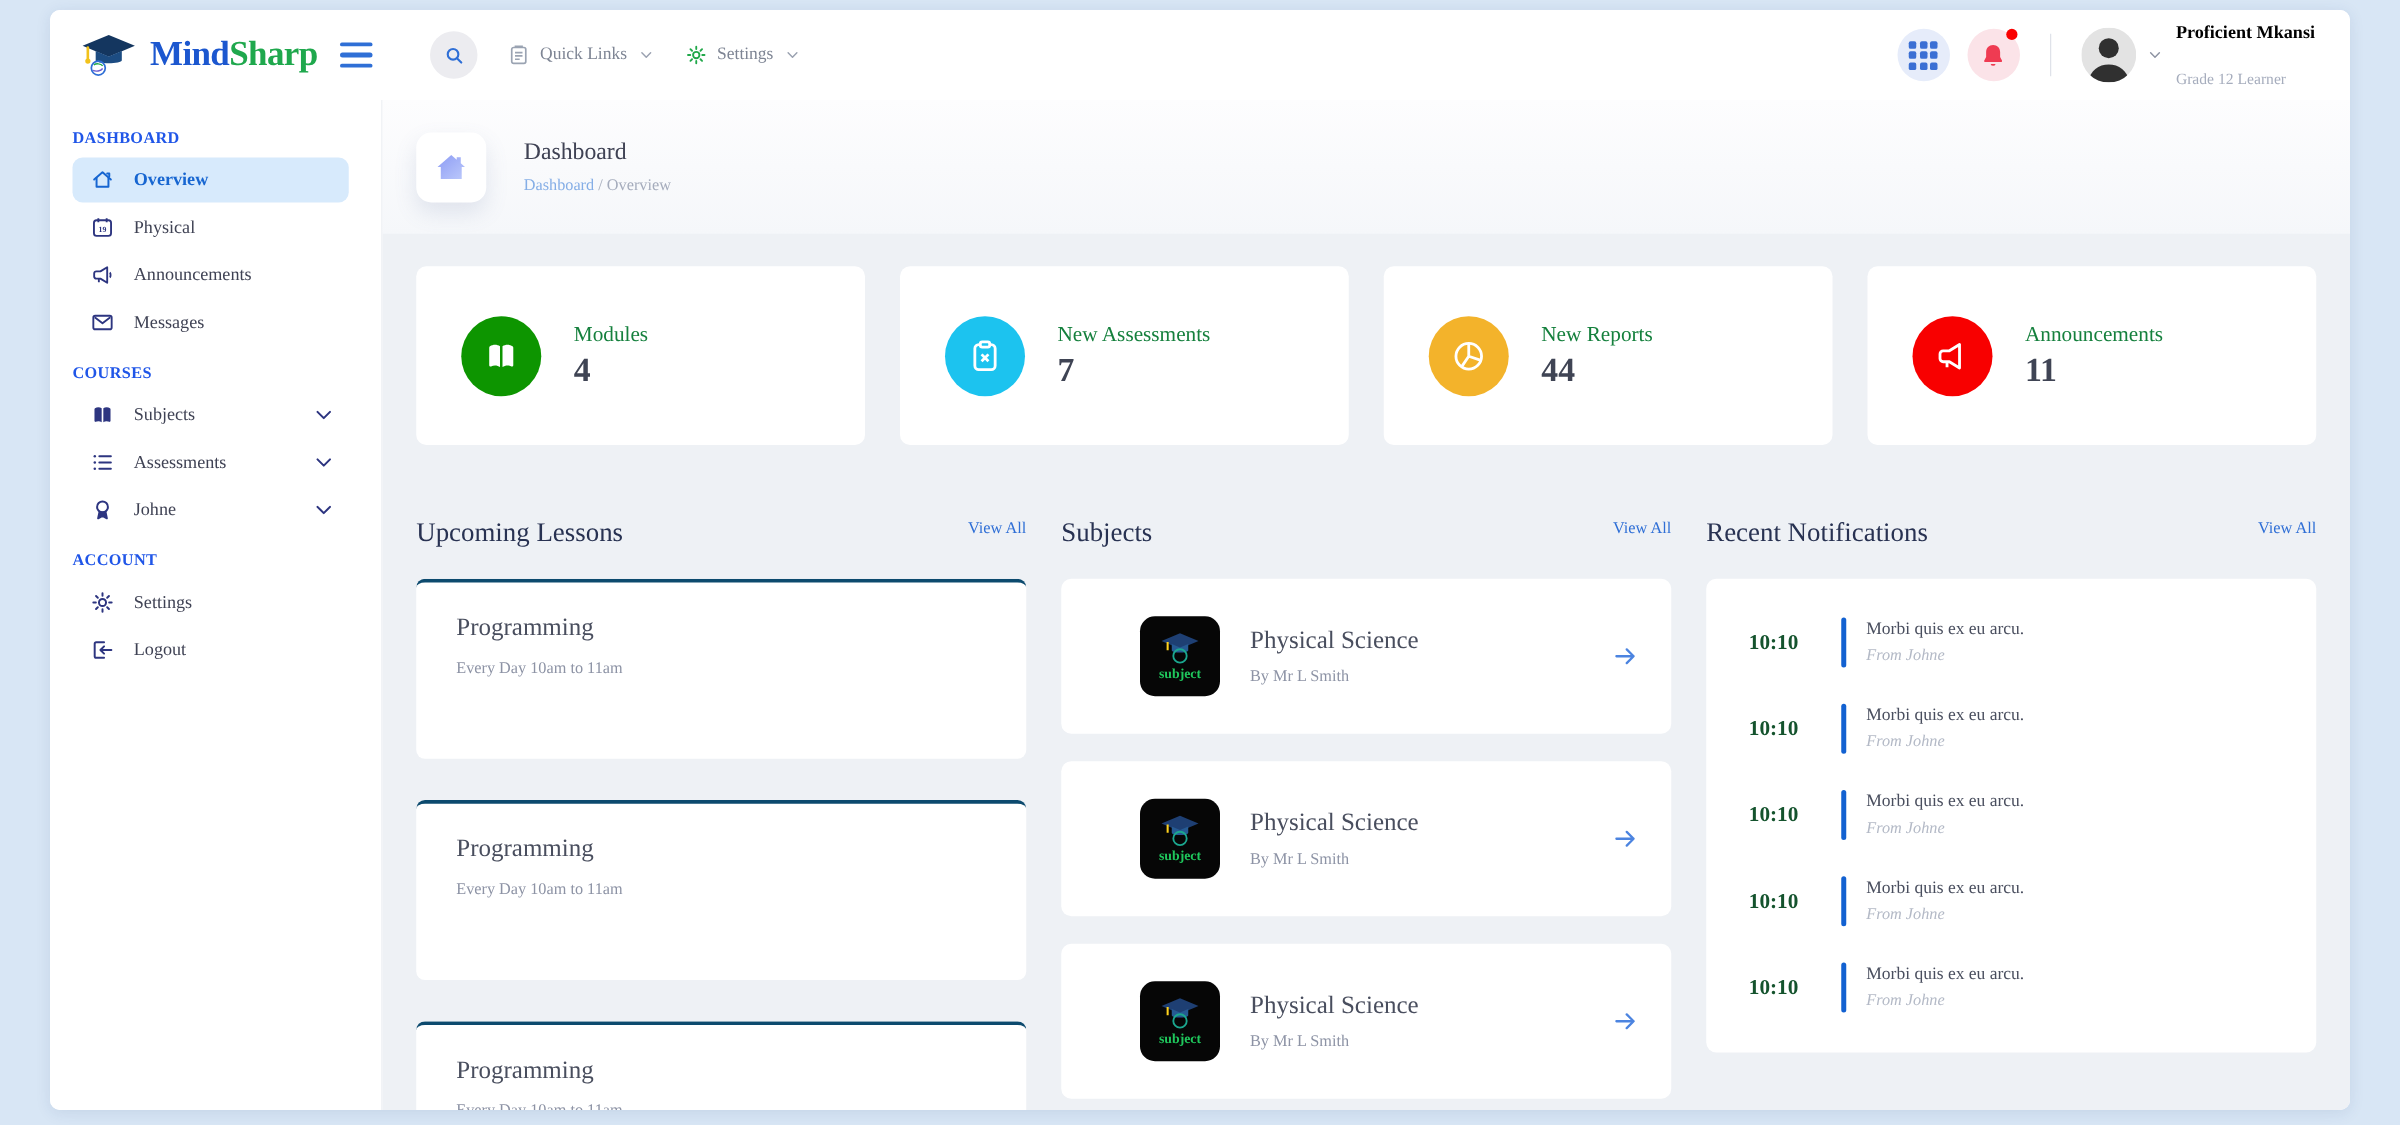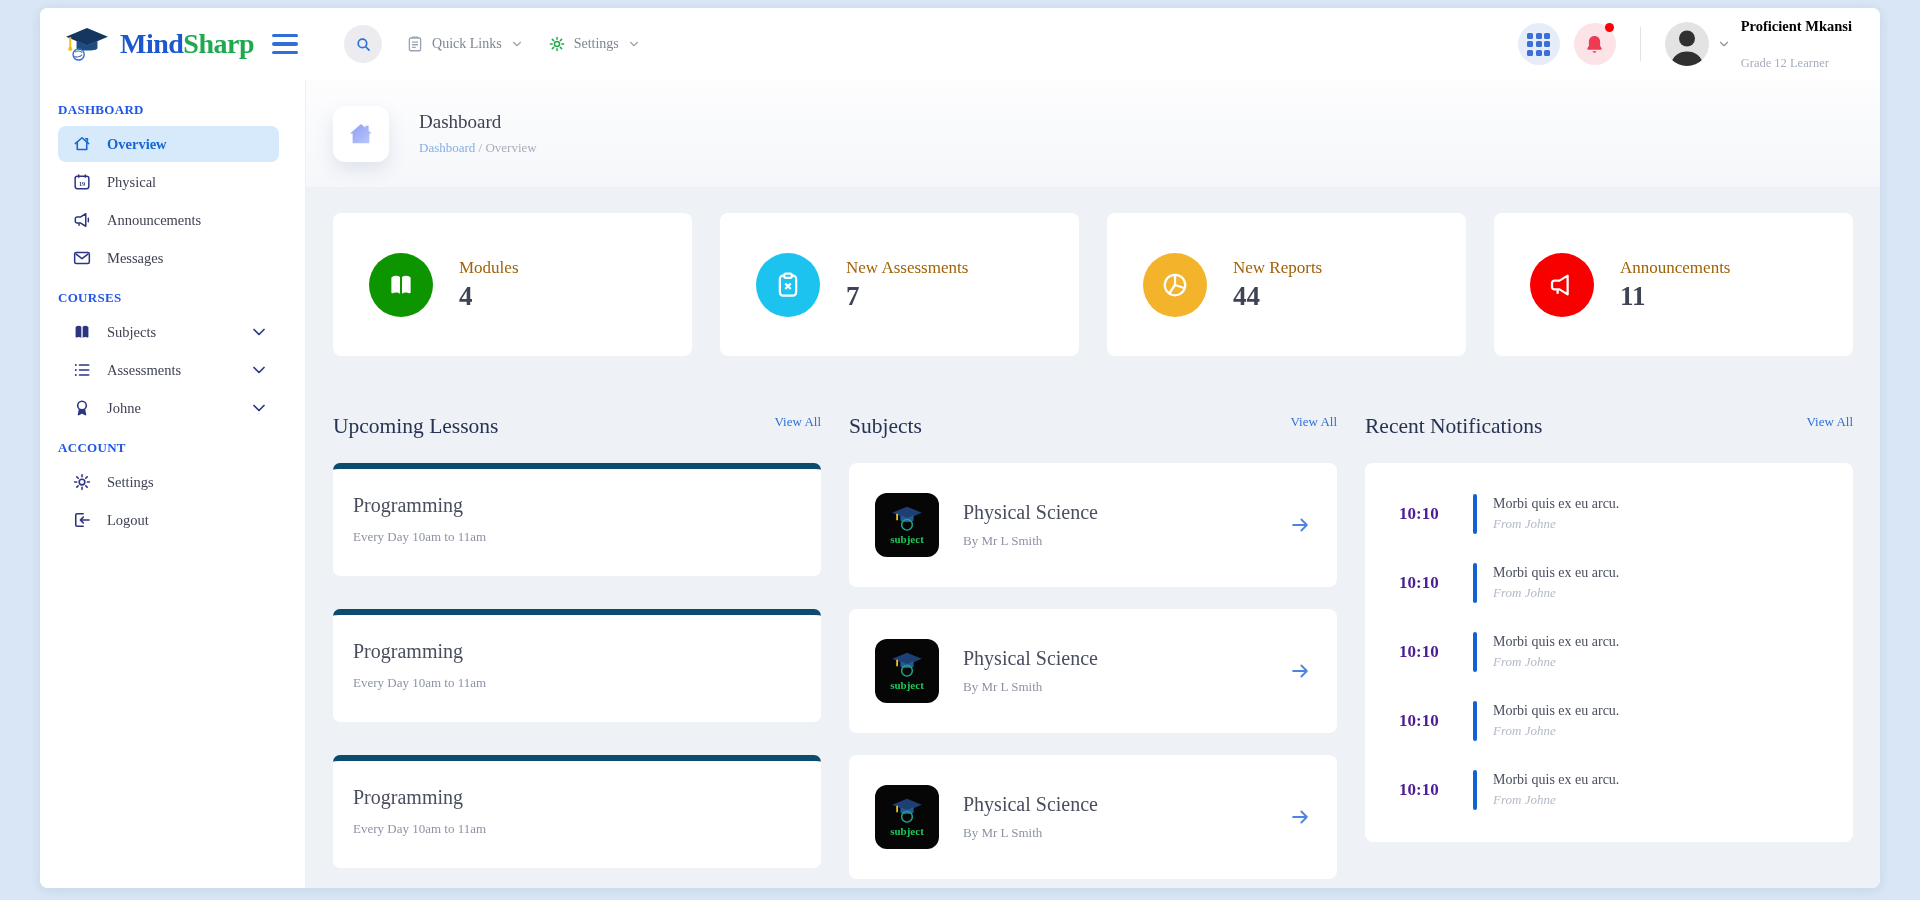--- a/index.html
+++ b/index.html
@@ -44,42 +44,42 @@
   .head-tile { width:56px; height:56px; border-radius:12px; background:#fff; box-shadow:0 8px 18px rgba(100,116,160,.16); display:grid; place-items:center; }
   .head-title { font-size:19px; color:#3f4254; }
   .crumb { font-size:13px; margin-top:7px; }
   .crumb-link { color:#85aee6; cursor:pointer; }
   .crumb-sep, .crumb-cur { color:#a5acbc; }
 
   .content { flex:1; padding:26px 27px 0; overflow:hidden; }
   .stats { display:grid; grid-template-columns:repeat(4,1fr); gap:28px; }
   .stat-card { height:143px; background:#fff; border-radius:8px; display:flex; align-items:center; gap:26px; padding-left:36px; }
   .stat-circle { width:64px; height:64px; border-radius:50%; display:grid; place-items:center; flex:0 0 64px; }
-  .stat-label { font-size:17px; color:#a16207; }
+  .stat-label { font-size:17px; color:#15803d; }
   .stat-value { font-size:27px; font-weight:800; color:#3f4454; margin-top:3px; }
 
   .cols { display:grid; grid-template-columns:repeat(3,1fr); gap:28px; margin-top:58px; }
   .col-head { display:flex; align-items:flex-start; justify-content:space-between; height:28px; margin-bottom:21px; }
   .col-title { font-size:21.5px; color:#283252; }
   .view-all { font-size:13px; color:#2f6fd6; cursor:pointer; }
 
-  .lesson-card { background:#fff; border-top:6px solid #0c4a6e; border-radius:7px; height:113px; margin-bottom:33px; padding:25px 20px; }
+  .lesson-card { background:#fff; border-top:3px solid #0c4a6e; border-radius:7px; height:144px; margin-bottom:33px; padding:25px 32px; }
   .lesson-title { font-size:20px; color:#494e5e; }
   .lesson-sub { font-size:13px; color:#8d93a5; margin-top:12px; }
 
   .subject-card { background:#fff; border-radius:8px; height:124px; margin-bottom:22px; display:flex; align-items:center; gap:24px; padding:0 26px; }
-  .thumb { width:64px; height:64px; border-radius:12px; background:#060606; display:flex; flex-direction:column; align-items:center; justify-content:center; flex:0 0 64px; }
+  .thumb { width:64px; height:64px; border-radius:12px; background:#060606; display:flex; flex-direction:column; align-items:center; justify-content:center; flex:0 0 64px;margin-left:37px; }
   .thumb-label { color:#1fc75c; font-size:11px; font-weight:700; }
   .subject-title { font-size:20px; color:#494e5e; }
   .subject-teacher { font-size:13px; color:#8d93a5; margin-top:9px; }
   .subject-arrow { margin-left:auto; display:flex; cursor:pointer; }
 
   .notif-card { background:#fff; border-radius:8px; height:379px; padding-top:16px; }
   .notif-row { display:flex; align-items:center; height:69px; padding:0 20px 0 34px; }
-  .notif-time { width:62px; font-size:17px; font-weight:800; color:#4c1d95; flex:0 0 62px; }
+  .notif-time { width:62px; font-size:17px; font-weight:800; color:#14532d; flex:0 0 62px; }
   .notif-bar { width:4px; height:40px; border-radius:2px; background:#1261d1; margin:0 16px 0 12px; flex:0 0 4px; }
   .notif-msg { font-size:14px; color:#494e5e; }
   .notif-from { font-size:13px; color:#b3b9c6; font-style:italic; margin-top:4px; }
 </style>
 </head>
 <body>
 
 <div class="app">
 
   <div class="topbar">

